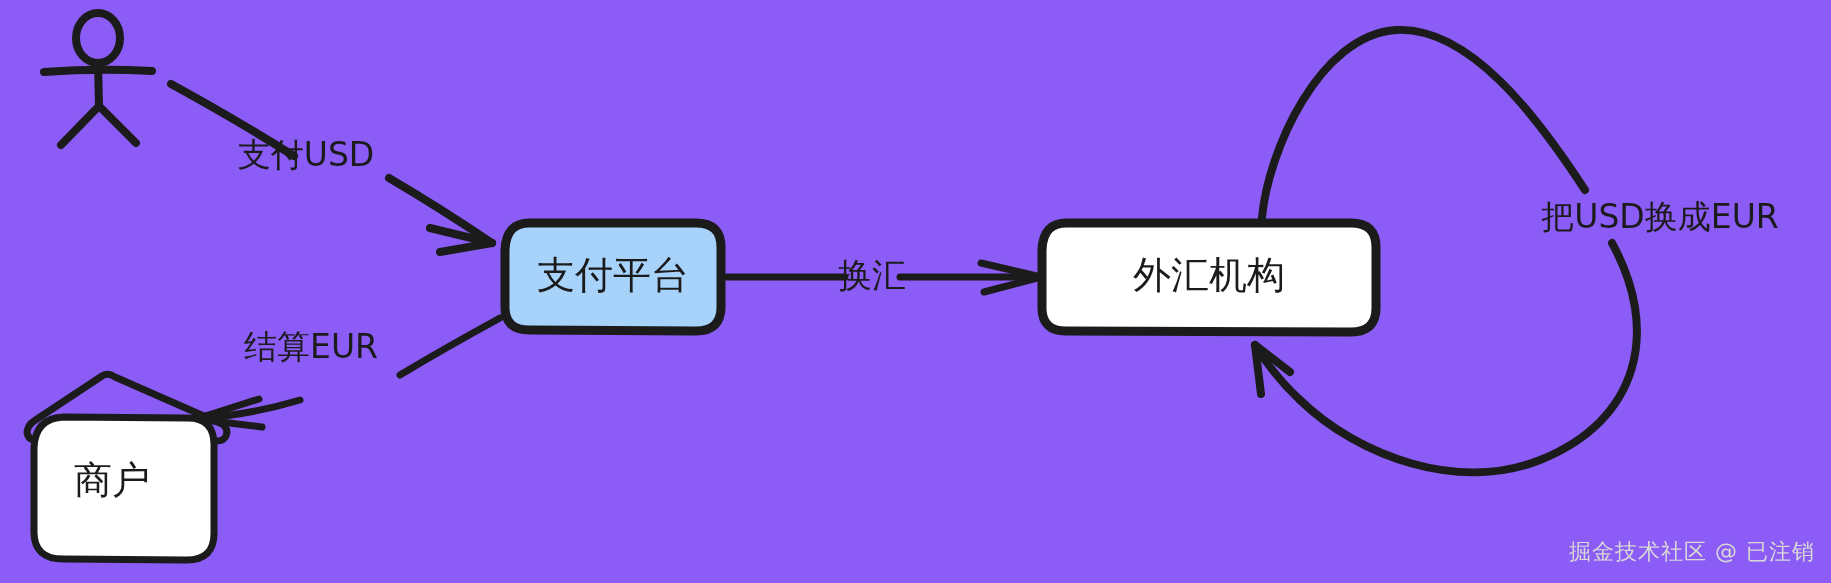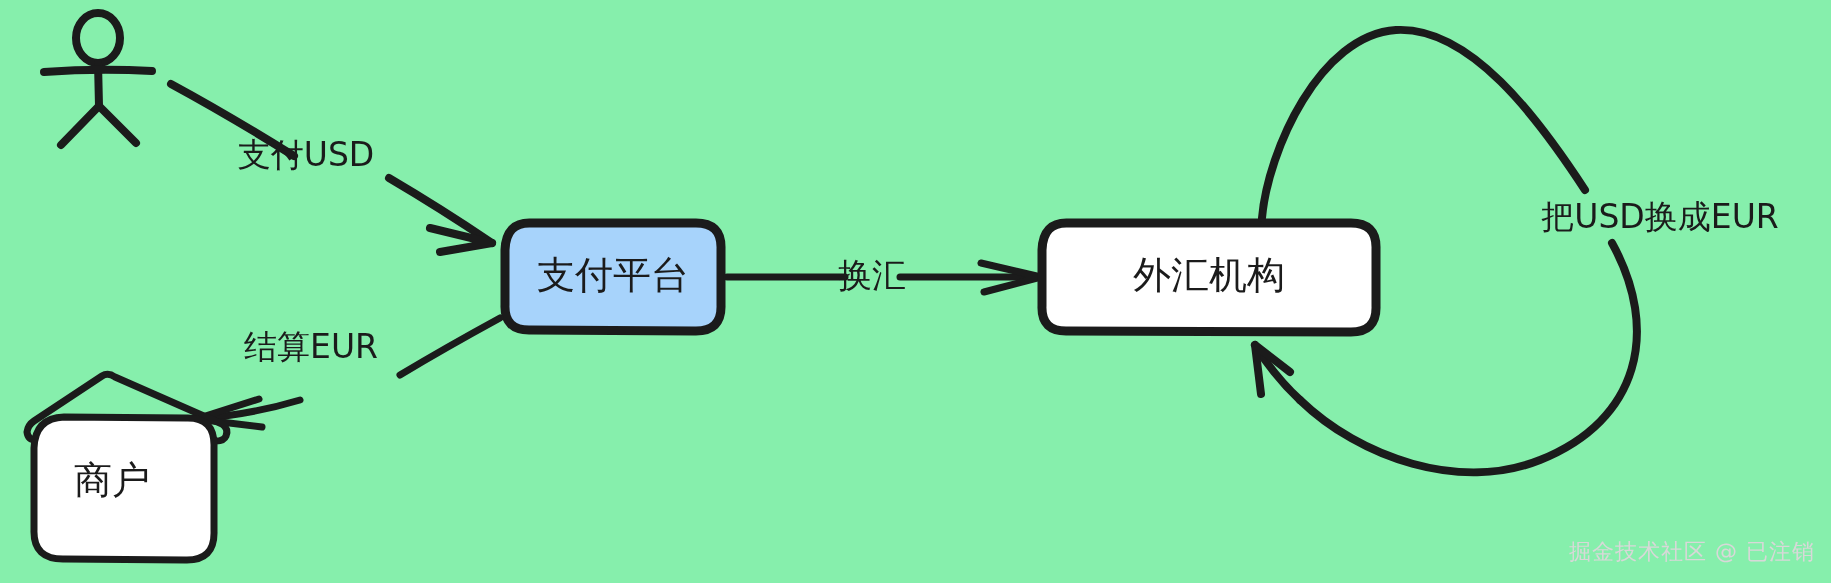--- a/index.html
+++ b/index.html
@@ -7,21 +7,21 @@
     padding: 0;
     background: #ffffff;
   }
   body {
     font-family: "Liberation Sans", "DejaVu Sans", sans-serif;
   }
   #canvas {
     position: relative;
     width: 1831px;
     height: 583px;
-    background: #86efac;
+    background: #8b5cf6;
     overflow: hidden;
     text-align: right;
   }
   #diagram-svg {
     position: absolute;
     left: 0;
     top: 0;
     width: 1831px;
     height: 583px;
   }

